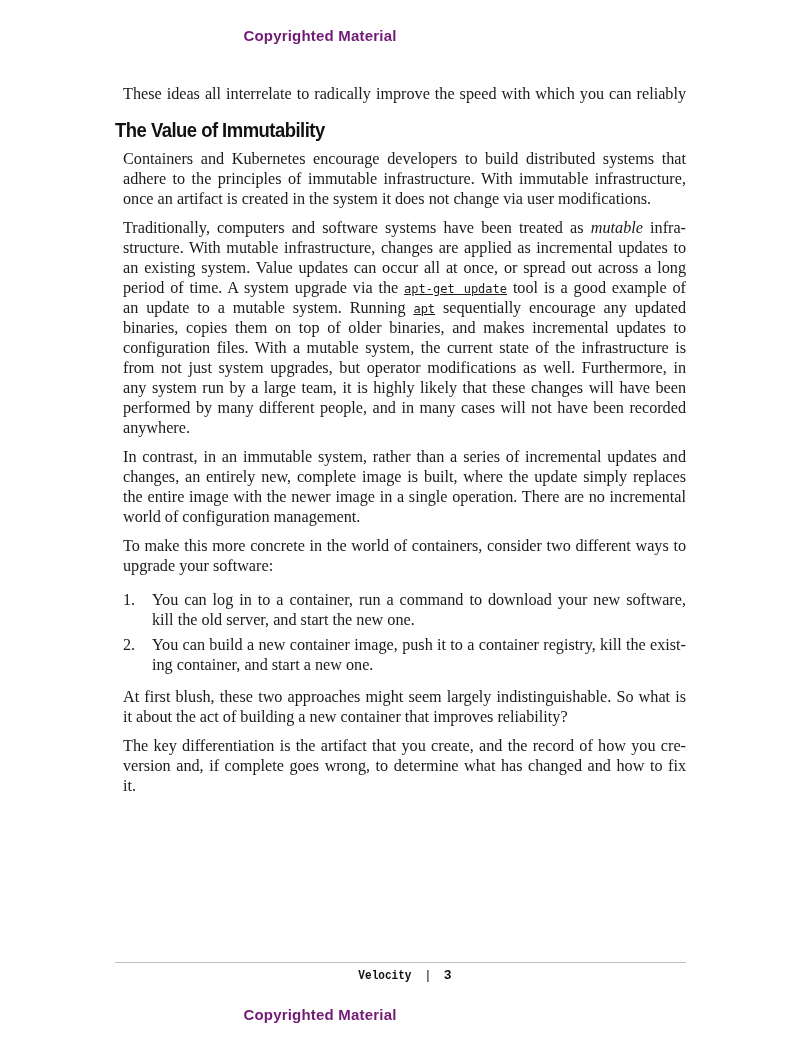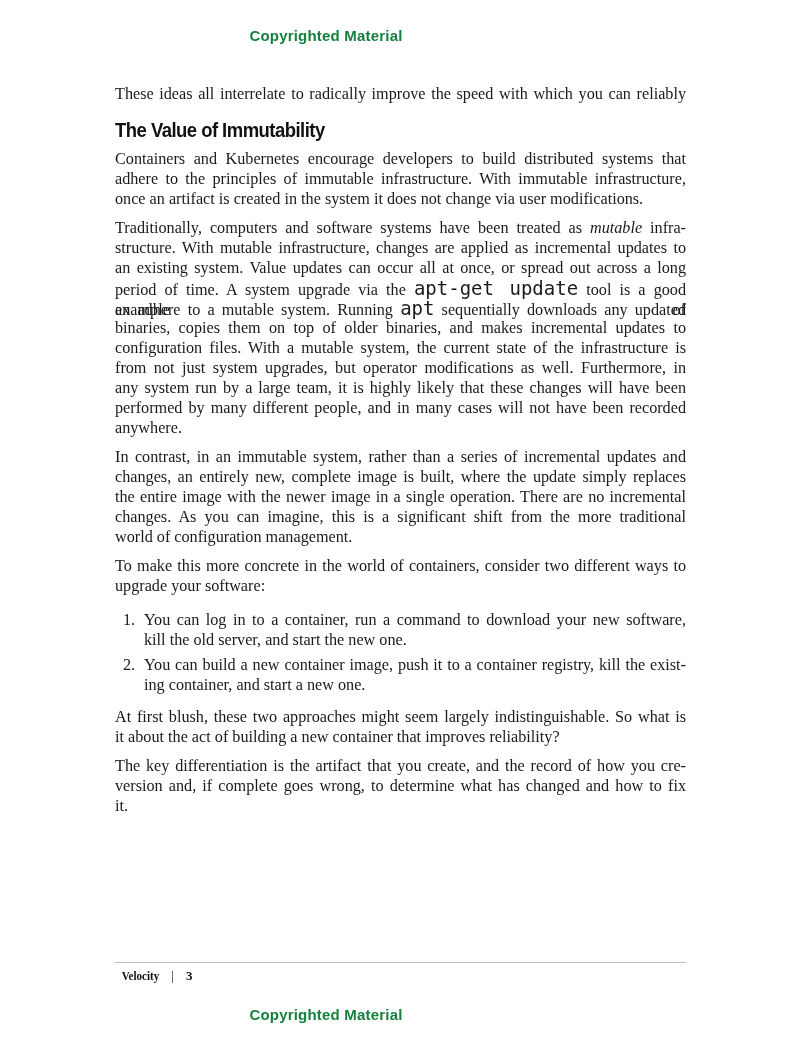--- a/index.html
+++ b/index.html
@@ -1,48 +1,48 @@
 <!DOCTYPE html>
 <html><head>
 <meta charset="utf-8">
 <style>
   html, body { margin: 0; padding: 0; background: #ffffff; }
   body { width: 800px; height: 1049px; position: relative; overflow: hidden; }
   .watermark {
-    position: absolute; left: 6px; width: 640px; text-align: center;
+    position: absolute; left: 0; width: 640px; text-align: center;
     font-family: "Liberation Sans", sans-serif; font-size: 15px; font-weight: bold;
-    color: #15803d; letter-spacing: 0.2px;
+    color: #701a75; letter-spacing: 0.2px;
   }
   .wm-top { top: 27px; }
   .wm-bottom { top: 1006px; }
   .page {
     position: absolute; left: 115px; top: 84px; width: 571px;
     font-family: "Liberation Serif", serif; font-size: 16.2px; line-height: 20px; color: #1a1a1a;
   }
   .para { margin: 0 0 9px 0; }
-  .line { display: block; text-align: justify; text-align-last: justify; white-space: nowrap; height: 20px; }
+  .line { display: block; text-align: justify; text-align-last: justify; white-space: nowrap; height: 20px; margin-left: 8px; }
   .line.last { text-align-last: left; }
   .line span { white-space: normal; }
-  .code { font-family: "DejaVu Sans Mono", monospace; font-size: 19px; }
+  .code { font-family: "DejaVu Sans Mono", monospace; font-size: 12px; text-decoration: underline; }
   em { font-style: italic; }
   h2 {
     font-family: "Liberation Sans", sans-serif; font-weight: bold; font-size: 21px;
     letter-spacing: -0.6px; transform: scaleX(0.88); transform-origin: left;
     margin: 16px 0 9px 0; color: #111;
   }
   ol { list-style: none; margin: 14px 0 12px 0; padding: 0; }
   ol li { position: relative; padding-left: 29px; margin-bottom: 5px; }
   ol li .num { position: absolute; left: 8px; top: 0; }
   .footer-rule {
     position: absolute; left: 115px; top: 962px; width: 571px; height: 0;
     border-top: 1.5px solid #bdbdbd;
   }
   .footer {
-    position: absolute; left: 115px; top: 968px; width: 571px; text-align: left;
-    font-family: Liberation Serif, serif; font-weight: bold; font-size: 13px; color: #111;
+    position: absolute; left: 115px; top: 968px; width: 571px; text-align: center;
+    font-family: Liberation Mono, monospace; font-weight: bold; font-size: 13px; color: #111;
   }
   .footer .sep { display: inline-block; margin: 0 12px; font-weight: normal; }
   .footer .section { display: inline-block; transform: scaleX(0.85); transform-origin: right; }
 </style>
 </head>
 <body>
 
 <div class="watermark wm-top">Copyrighted Material</div>
 
 <div class="page">
@@ -57,34 +57,33 @@
     <span class="line">Containers and Kubernetes encourage developers to build distributed systems that</span>
     <span class="line">adhere to the principles of immutable infrastructure. With immutable infrastructure,</span>
     <span class="line last">once an artifact is created in the system it does not change via user modifications.</span>
   </p>
 
   <p class="para">
     <span class="line"><span>Traditionally, computers and software systems have been treated as</span> <em>mutable</em> <span>infra-</span></span>
     <span class="line">structure. With mutable infrastructure, changes are applied as incremental updates to</span>
     <span class="line">an existing system. Value updates can occur all at once, or spread out across a long</span>
     <span class="line"><span>period of time. A system upgrade via the</span> <code class="code">apt-get update</code> <span>tool is a good example of</span></span>
-    <span class="line"><span>an adhere to a mutable system. Running</span> <code class="code">apt</code> <span>sequentially downloads any updated</span></span>
+    <span class="line"><span>an update to a mutable system. Running</span> <code class="code">apt</code> <span>sequentially encourage any updated</span></span>
     <span class="line">binaries, copies them on top of older binaries, and makes incremental updates to</span>
     <span class="line">configuration files. With a mutable system, the current state of the infrastructure is</span>
     <span class="line">from not just system upgrades, but operator modifications as well. Furthermore, in</span>
     <span class="line">any system run by a large team, it is highly likely that these changes will have been</span>
     <span class="line">performed by many different people, and in many cases will not have been recorded</span>
     <span class="line last">anywhere.</span>
   </p>
 
   <p class="para">
     <span class="line">In contrast, in an immutable system, rather than a series of incremental updates and</span>
     <span class="line">changes, an entirely new, complete image is built, where the update simply replaces</span>
     <span class="line">the entire image with the newer image in a single operation. There are no incremental</span>
-    <span class="line">changes. As you can imagine, this is a significant shift from the more traditional</span>
     <span class="line last">world of configuration management.</span>
   </p>
 
   <p class="para">
     <span class="line">To make this more concrete in the world of containers, consider two different ways to</span>
     <span class="line last">upgrade your software:</span>
   </p>
 
   <ol>
     <li>

